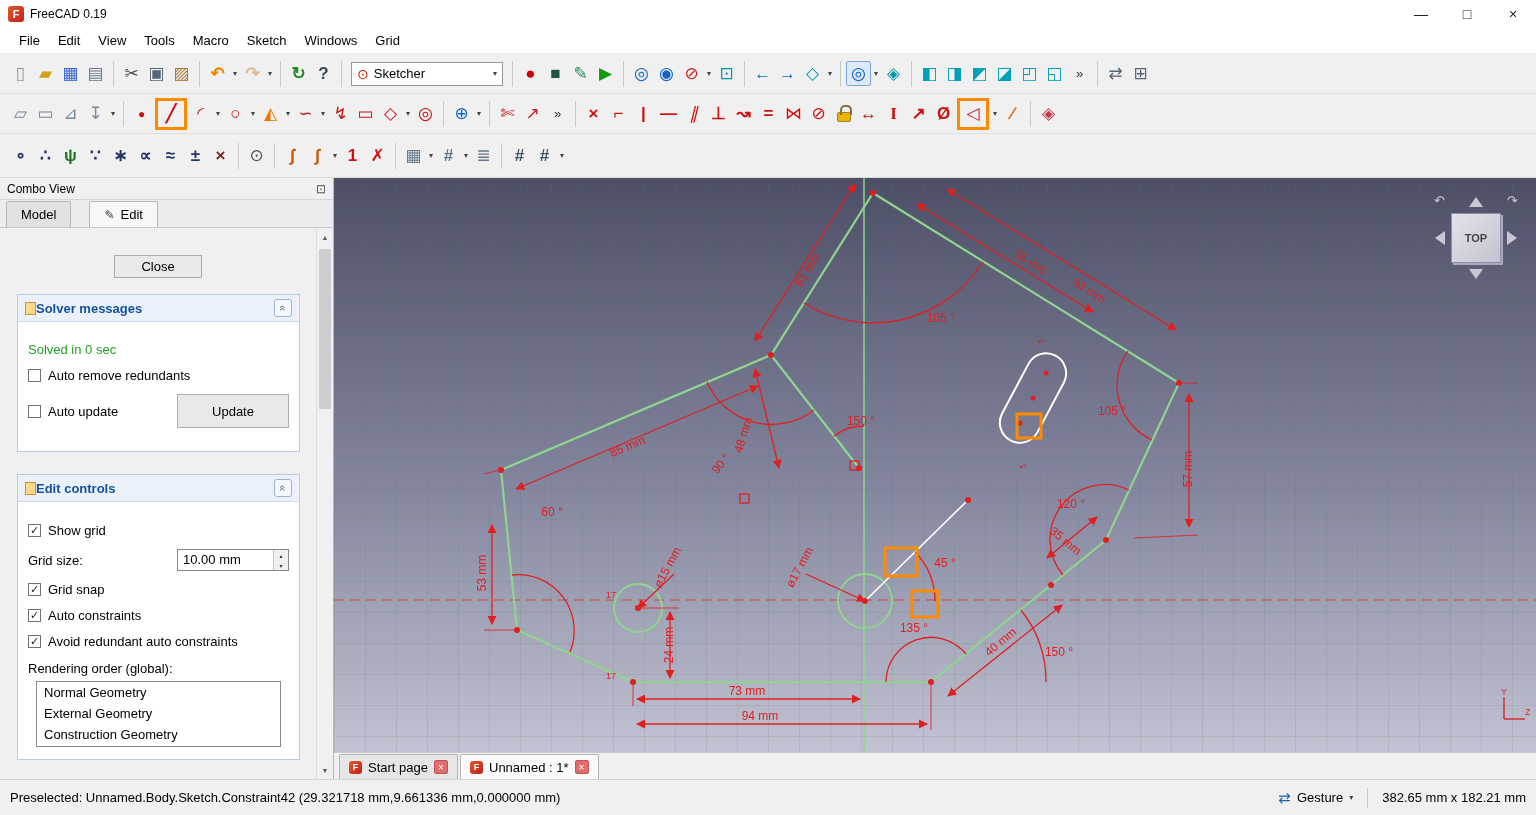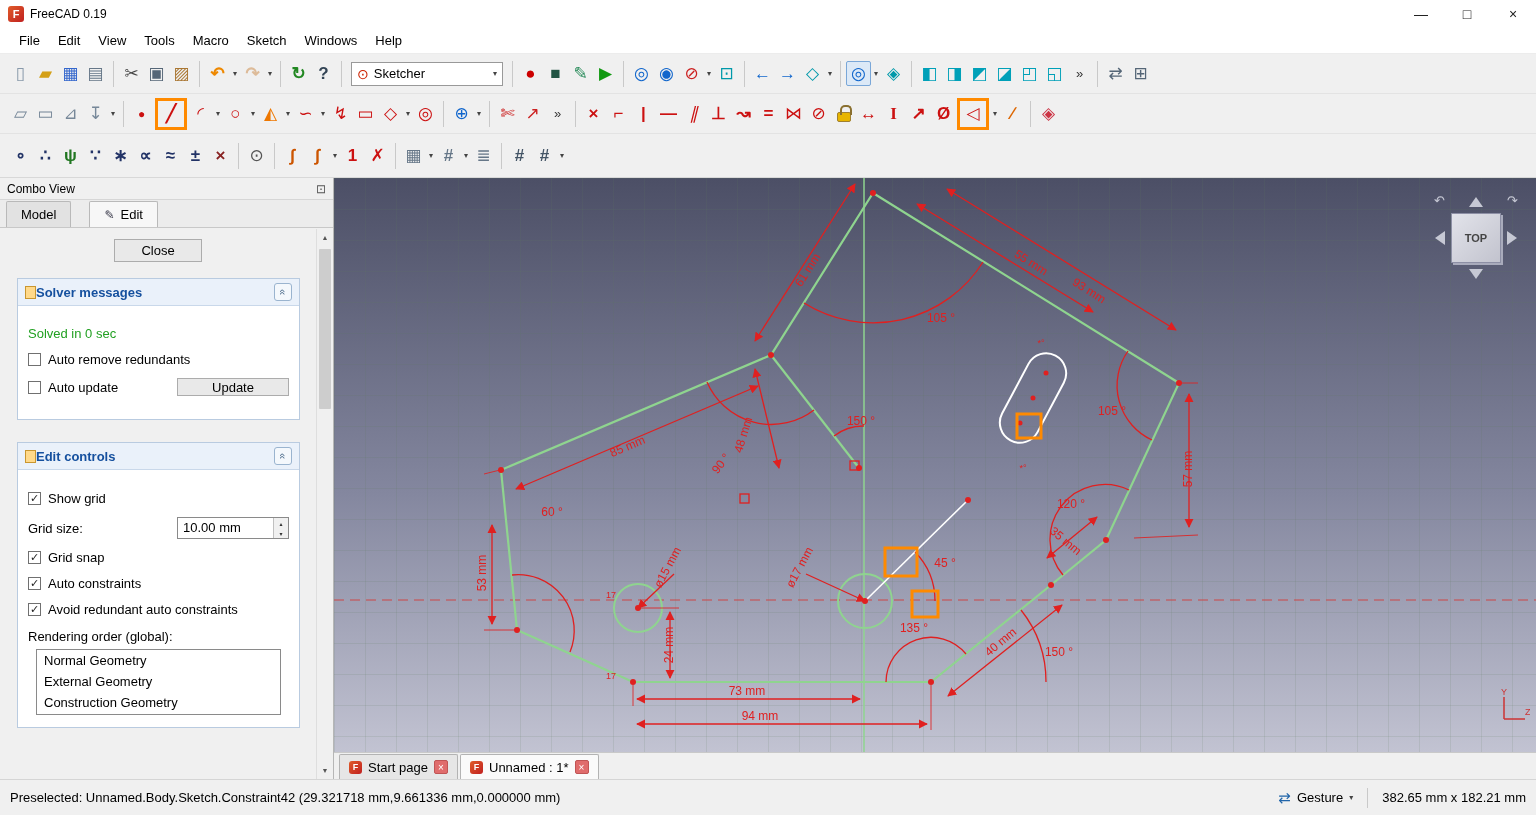--- a/index.html
+++ b/index.html
@@ -35,37 +35,37 @@
 .lock-ic::before{content:"";position:absolute;left:2px;top:-8px;width:8px;height:8px;border:2px solid #8a7030;border-bottom:none;border-radius:5px 5px 0 0}
 
 
 .combo{position:absolute;left:0;top:178px;width:334px;height:601px;background:#f0f0f0;border-right:1px solid #b6b6b6}
 .combo-title{height:22px;display:flex;align-items:center;padding:0 7px;font-size:12px;border-bottom:1px solid #d6d6d6}
 .combo-dock{margin-left:auto;color:#555;font-size:12px}
 .combo-tabs{display:flex;height:28px;align-items:flex-end;padding-left:6px;border-bottom:1px solid #c8c8c8;background:#ececec}
 .ctab{padding:4px 14px;font-size:13px;border:1px solid #b9b9b9;border-bottom:none;background:#e2e2e2;margin-right:18px;border-radius:2px 2px 0 0;display:flex;gap:6px;align-items:center;height:26px}
 .ctab.active{background:#f7f7f7}
 .ctab .tic{font-size:12px;color:#334}
-.combo-body{position:absolute;top:51px;left:0;right:17px;bottom:0;overflow:hidden;padding-top:2px}
+.combo-body{position:absolute;top:51px;left:0;right:17px;bottom:0;overflow:hidden;padding-top:18px}
 .scrollbar{position:absolute;top:51px;right:0;width:17px;bottom:0;background:#f0f0f0;border-left:1px solid #dedede}
 .sb-btn{position:absolute;left:0;width:16px;height:17px;display:flex;align-items:center;justify-content:center;font-size:7px;color:#555}
 .sb-thumb{position:absolute;left:2px;width:12px;background:#cdcdcd;border-radius:1px}
 .close-btn{display:block;margin:8px auto 16px;width:88px;height:23px;background:#e9e9e9;border:1px solid #acacac;font-size:13px;font-family:inherit}
 .group{margin:0 16px 22px 17px;border:1px solid #b9cbe0;background:#fff}
 .group-hd{display:flex;align-items:center;height:27px;background:#eaf1fa;padding:0 7px;border-bottom:1px solid #c9d8ea}
 .note-ic{width:11px;height:13px;background:#ffd98a;border:1px solid #c9962f;flex:none}
 .g-title{font-weight:bold;color:#15509e;font-size:13px;flex:1}
 .collapse-btn{width:18px;height:18px;border:1px solid #9ab4cf;border-radius:3px;background:#f4f8fc;color:#4a6a8a;display:flex;align-items:center;justify-content:center;font-size:11px}
 .collapse-btn span{transform:rotate(90deg);display:block}
 .group-bd{padding:10px 10px 12px 10px}
 .cbrow{display:flex;align-items:center;gap:7px;margin:11px 0}
 .cb{width:13px;height:13px;border:1px solid #707070;background:#fff;display:flex;align-items:center;justify-content:center;font-size:11px;color:#222;flex:none}
 .link{color:#0b5cd5;text-decoration:underline}
 .solved{color:#22a022;margin-top:10px}
-.update-btn{width:112px;height:18px;background:#e9e9e9;border:1px solid #acacac;font-size:13px;margin-left:auto;font-family:inherit}
+.update-btn{width:112px;height:34px;background:#e9e9e9;border:1px solid #acacac;font-size:13px;margin-left:auto;font-family:inherit}
 .gridrow{display:flex;align-items:center;margin:11px 0}
 .spin{display:flex;width:112px;height:22px;border:1px solid #8a8a8a;background:#fff;margin-left:auto}
 .spin .val{flex:1;padding:2px 5px;font-size:13px}
 .spin .arrows{width:15px;display:flex;flex-direction:column;border-left:1px solid #c0c0c0}
 .spin .arrows span{flex:1;display:flex;align-items:center;justify-content:center;font-size:6px;color:#333;background:#f0f0f0}
 .ro-label{margin:12px 0 5px 0}
 .listbox{border:1px solid #8a8a8a;background:#fff;margin:0 8px;height:66px;overflow:hidden}
 .listbox div{padding:3px 7px;font-size:13px}
 
 
@@ -113,21 +113,21 @@
   </div>
 
   <div class="menubar">
     <span class="menu-item">File</span>
     <span class="menu-item">Edit</span>
     <span class="menu-item">View</span>
     <span class="menu-item">Tools</span>
     <span class="menu-item">Macro</span>
     <span class="menu-item">Sketch</span>
     <span class="menu-item">Windows</span>
-    <span class="menu-item">Help</span>
+    <span class="menu-item">Grid</span>
   </div>
 
   <div class="tbrow tb1">
     <span class="tbi" style="color:#8899aa">▯</span>
     <span class="tbi" style="color:#d4a017">▰</span>
     <span class="tbi" style="color:#3366cc">▦</span>
     <span class="tbi" style="color:#667788">▤</span>
     <span class="sep"></span>
     <span class="tbi" style="color:#444">✂</span>
     <span class="tbi" style="color:#556677">▣</span>

